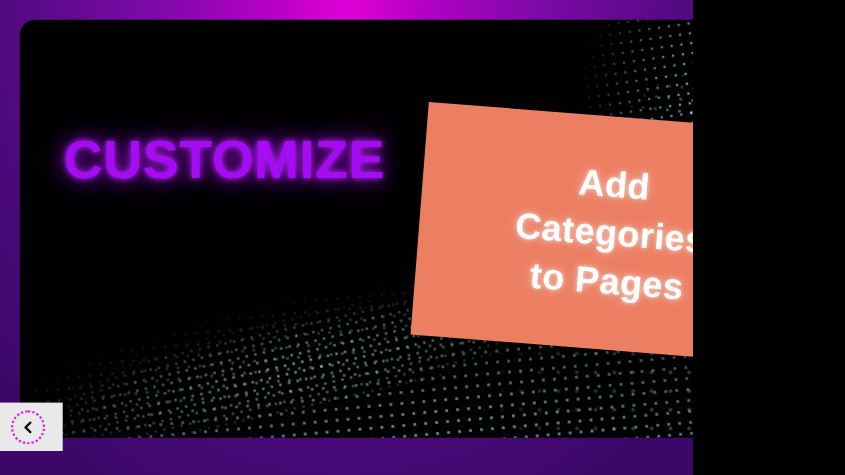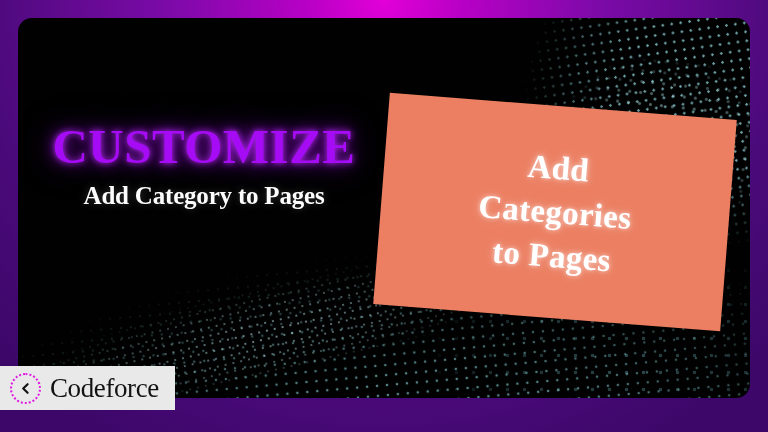--- a/index.html
+++ b/index.html
@@ -10,28 +10,27 @@
   body {
     width: 768px;
     height: 432px;
     overflow: hidden;
     font-family: "Liberation Sans", sans-serif;
   }
 
   
   #thumbnail {
     position: relative;
-    width: 768px;
+    width: 630px;
     height: 432px;
     overflow: hidden;
     background:
       radial-gradient(ellipse 70% 120% at 50% 0%,
           #e200d8 0%, #b900c6 14%, #7c0aa8 40%, #4a0a7a 75%, #3c0768 100%),
       linear-gradient(180deg, #5a0c90 0%, #47067a 100%);
-    font-family: Liberation Serif, serif;
   }
 
   
   #stage {
     position: absolute;
     left: 18px;
     top: 18px;
     width: 732px;
     height: 380px;
     border-radius: 14px;
@@ -234,33 +233,31 @@
   <div id="stage">
 
     <div class="dotfield" id="wave-top-right"></div>
     <div class="dotfield" id="wave-top-right-2"></div>
     <div class="dotfield" id="wave-bottom"></div>
     <div class="dotfield" id="wave-bottom-crest"></div>
     <div class="dotfield" id="wave-bottom-right"></div>
 
     <div id="headline-block">
       <div id="title-customize">CUSTOMIZE</div>
-      <div id="subtitle-lines">Add Category to Pages</div>
     </div>
 
     <div id="category-card">
       <div id="category-card-text">Add
 Categories
 to Pages</div>
     </div>
 
   </div>
 
   <div id="brand-badge">
     <span id="brand-mark">
       <svg width="13" height="13" viewBox="0 0 13 13" aria-hidden="true">
         <path d="M8.6 2.2 L4.2 6.5 L8.6 10.8" fill="none" stroke="#111" stroke-width="2.1" stroke-linecap="round" stroke-linejoin="round"></path>
       </svg>
     </span>
-    <span id="brand-name">Codeforce</span>
   </div>
 
 </div>
 
 </body></html>

